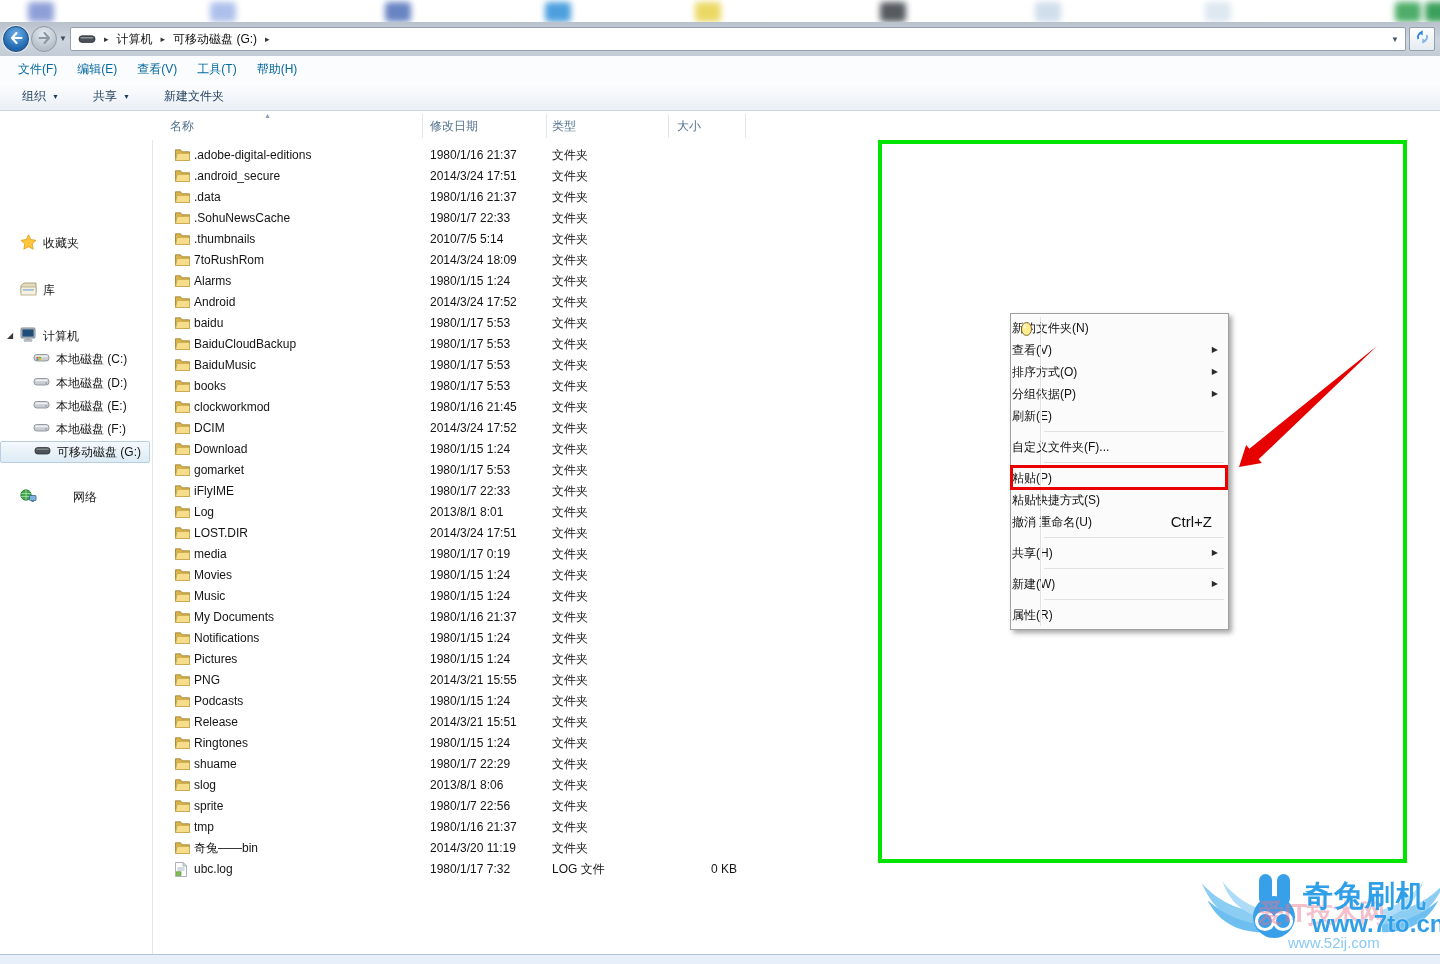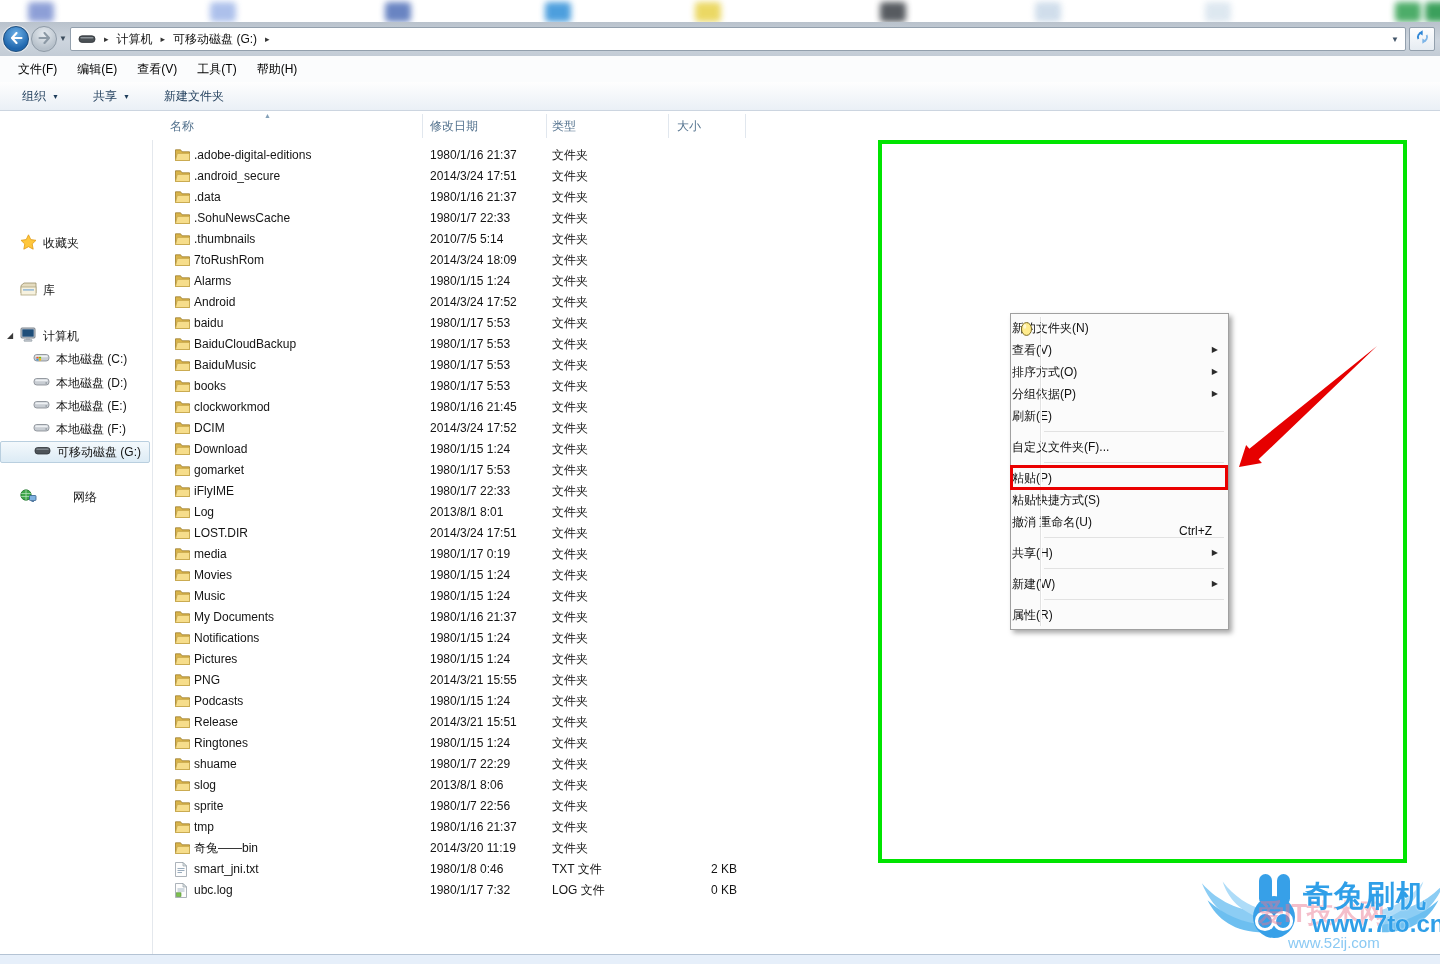--- a/index.html
+++ b/index.html
@@ -23,21 +23,21 @@
   .crumb-sep{font-size:9px;color:#333;padding:0 4px;}
   .crumb{font-size:12px;color:#111;padding:0 4px;white-space:nowrap;}
   .addr-drop{margin-left:auto;width:20px;text-align:center;font-size:8px;color:#44566a;}
   .refresh{position:absolute;right:5px;top:27px;width:26px;height:24px;box-sizing:border-box;
            background:linear-gradient(#fdfdfe,#e6ecf2);border:1px solid #93a0ad;border-radius:2px;
            display:flex;align-items:center;justify-content:center;}
 
   
   .menubar{position:absolute;top:56px;left:0;right:0;height:26px;background:#fbfcfd;
            display:flex;align-items:center;padding-left:8px;}
-  .menubar-item{font-size:12px;color:#000000;padding:0 10px;}
+  .menubar-item{font-size:12px;color:#0369a1;padding:0 10px;}
   .toolbar{position:absolute;top:82px;left:0;right:0;height:29px;
            background:linear-gradient(#fefefe,#eaf0f6);border-bottom:1px solid #ccd5e0;
            display:flex;align-items:center;padding-left:12px;box-sizing:border-box;}
   .tool-btn{display:flex;align-items:center;gap:6px;font-size:12px;color:#1e3c5a;padding:0 10px;margin-right:14px;height:24px;}
   .tool-caret{font-size:7px;color:#1e3c5a;}
 
   
   .sidebar{position:absolute;top:112px;left:0;width:152px;bottom:9px;background:#fff;text-align:right;}
   .side-item{position:absolute;left:0;right:2px;height:22px;display:flex;align-items:center;gap:6px;
              padding-left:20px;font-size:12px;color:#141414;box-sizing:border-box;white-space:nowrap;}
@@ -61,21 +61,21 @@
   .c-size{left:508px;width:77px;text-align:right;}
 
   
   .ctx{position:absolute;left:1010px;top:313px;width:219px;box-sizing:border-box;background:#fbfbfb;
        border:1px solid #a0a0a0;box-shadow:3px 3px 5px rgba(0,0,0,.35);padding:3px 1px;z-index:10;}
   .ctx::before{content:'';position:absolute;left:29px;top:3px;bottom:3px;width:1px;background:#e2e2e2;}
   .ctx::after{content:'';position:absolute;left:30px;top:3px;bottom:3px;width:1px;background:#fff;}
   .ctx-item{position:relative;height:22px;line-height:22px;font-size:12px;color:#111;white-space:nowrap;}
   .ctx-icon{position:absolute;left:8px;top:4px;line-height:0;}
   .sub-arrow{position:absolute;right:9px;top:0;font-size:8px;color:#2b2b2b;}
-  .shortcut{position:absolute;right:15px;top:9px;font-size:12px;color:#111;}
+  .shortcut{position:absolute;right:15px;top:0;font-size:15px;color:#111;}
   .ctx-sep{height:1px;background:#e2e2e2;margin:4px 3px 4px 32px;}
   .red-frame{position:absolute;left:-2px;right:-1px;top:-2px;bottom:-1px;border:3px solid #ea0000;pointer-events:none;z-index:3;}
 
   
   .green-box{position:absolute;left:878px;top:140px;width:529px;height:723px;border:4px solid #00e400;box-sizing:border-box;z-index:4;}
   .anno-svg{position:absolute;inset:0;width:1440px;height:964px;z-index:30;pointer-events:none;}
 
   
   .wm{position:absolute;right:0;bottom:6px;width:240px;height:84px;z-index:2;}
   .wm-wing{position:absolute;top:0;line-height:0;}
@@ -589,31 +589,20 @@
       </div>
       <div class="row">
         <span class="icn"><svg width="15" height="13" viewBox="0 0 15 13">
             <path d="M.5 1.8 L5.6 1.8 L7 3.8 L14.5 3.8 L14.5 12.5 L.5 12.5 Z" fill="#d9b44a" stroke="#9c7c2d" stroke-width=".8"></path>
             <path d="M.5 12.5 L2.3 5.4 L14.5 5.4 L14.5 12.5 Z" fill="#f6dd8b" stroke="#c8a84b" stroke-width=".8"></path>
           </svg></span>
         <span class="cell c-name">奇兔——bin</span>
         <span class="cell c-date">2014/3/20 11:19</span>
         <span class="cell c-type">文件夹</span>
         <span class="cell c-size"></span>
-      </div>
-      <div class="row">
-        <span class="icn"><svg width="12" height="15" viewBox="0 0 12 15">
-            <path d="M.5 .5 H8 L11.5 4 V14.5 H.5 Z" fill="#fdfdfd" stroke="#97a0a8" stroke-width=".8"></path>
-            <path d="M8 .5 L8 4 L11.5 4 Z" fill="#dfe4e8" stroke="#97a0a8" stroke-width=".7"></path>
-            <path d="M2.5 6.5 H9.5 M2.5 8.5 H9.5 M2.5 10.5 H7" stroke="#8fa3b5" stroke-width=".9" fill="none"></path>
-          </svg></span>
-        <span class="cell c-name">smart_jni.txt</span>
-        <span class="cell c-date">1980/1/8 0:46</span>
-        <span class="cell c-type">TXT 文件</span>
-        <span class="cell c-size">2 KB</span>
       </div>
       <div class="row">
         <span class="icn"><svg width="12" height="15" viewBox="0 0 12 15">
             <path d="M.5 .5 H8 L11.5 4 V14.5 H.5 Z" fill="#fdfdfd" stroke="#97a0a8" stroke-width=".8"></path>
             <path d="M8 .5 L8 4 L11.5 4 Z" fill="#dfe4e8" stroke="#97a0a8" stroke-width=".7"></path>
             <path d="M2.5 6 H9.5 M2.5 8 H9.5" stroke="#8fa3b5" stroke-width=".8" fill="none"></path>
             <rect x="1.6" y="9.8" width="4.4" height="3.6" fill="#7cc24d" stroke="#4f8a2a" stroke-width=".6"></rect>
           </svg></span>
         <span class="cell c-name">ubc.log</span>
         <span class="cell c-date">1980/1/17 7:32</span>

